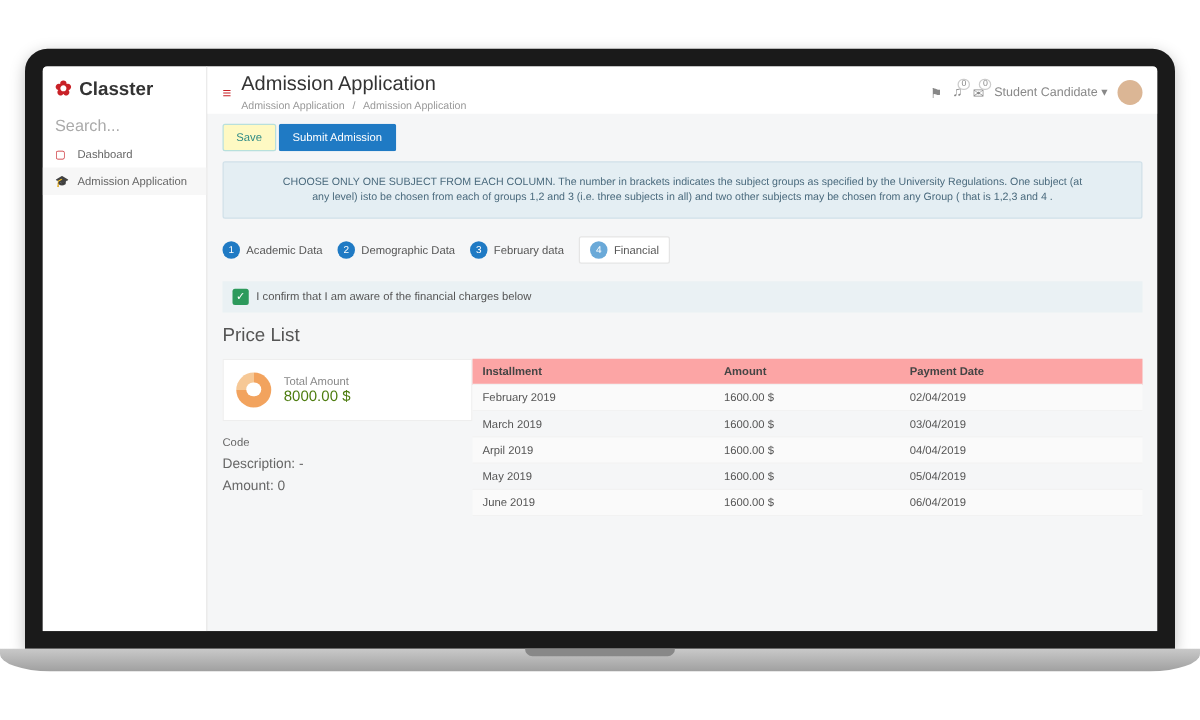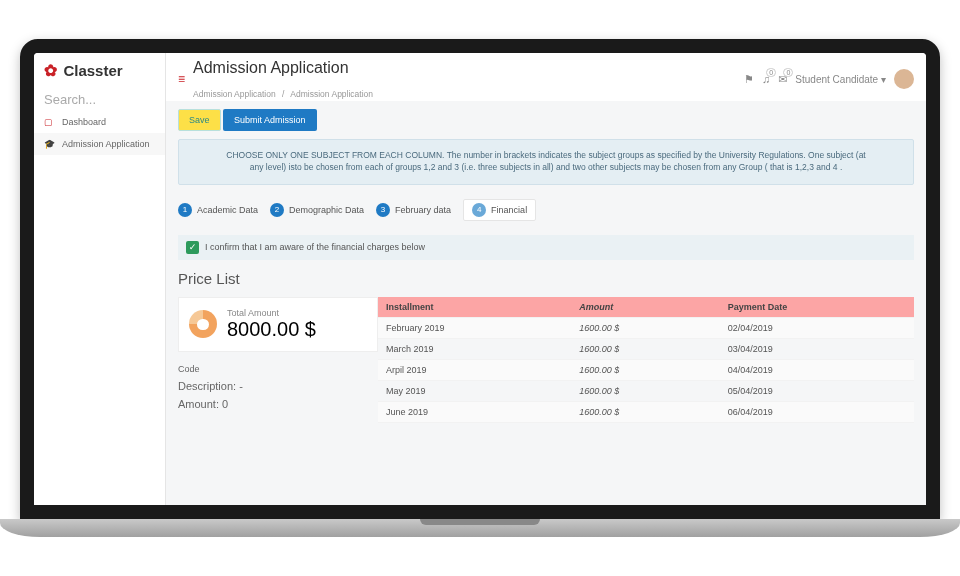--- a/index.html
+++ b/index.html
@@ -20,32 +20,32 @@
 .nav-item { display: flex; align-items: center; padding: 6px 10px; font-size: 9px; color: #666; cursor: pointer; }
 .nav-item.active { color: #666; background:#f7f7f7;}
 .nav-icon { width: 12px; margin-right: 6px; color:#c92127;}
 .nav-icon.grey{color:#888;}
 
 .main { flex: 1; display: flex; flex-direction: column; }
 .topbar { display: flex; align-items: center; padding: 6px 12px 2px; background:#fff;}
 .burger { color:#c92127; font-size:12px; margin-right:8px; cursor:pointer;}
 .title-block{flex:1;}
 .page-title{font-size:16px; color:#333; font-weight:400;}
-.breadcrumb{font-size:8.5px; color:#999; margin-top:12px;}
+.breadcrumb{font-size:8.5px; color:#999; margin-top:2px;}
 .breadcrumb .sep{margin:0 4px;}
 .top-right{display:flex; align-items:center; gap:8px; color:#888;}
 .tr-icon{position:relative; font-size:11px;}
 .badge{position:absolute; top:-5px; right:-6px; font-size:7px; background:#fff; border:1px solid #ccc; border-radius:6px; padding:0 2px; color:#888;}
 .user-name{font-size:10px; color:#888;}
 .avatar{width:20px;height:20px;border-radius:50%; background:#dbb695; display:inline-block;}
 
 .content{padding:8px 12px; overflow:auto; flex:1;}
 .actions{margin-bottom:8px;}
 .btn{display:inline-block; padding:5px 10px; font-size:9px; border-radius:2px; border:1px solid transparent; cursor:pointer;}
-.btn-save{background:#fde047; color:#2d8a85; border-color:#b8e0dc;}
+.btn-save{background:#fef9c3; color:#2d8a85; border-color:#b8e0dc;}
 .btn-primary{background:#1f7ac4; color:#fff;}
 .btn-outline-teal{background:#fff;color:#2d9a94;border:1px solid #2d9a94;width:100%;text-align:center;}
 
 .info-banner{background:#e4eef3; color:#4a6a7d; font-size:8.5px; padding:10px 40px; text-align:center; border:1px solid #d0e0e9; border-radius:2px; margin-bottom:10px; line-height:1.4;}
 
 .steps{display:flex; align-items:center; gap:12px; margin-bottom:10px; padding:4px 0;}
 .step{display:flex; align-items:center; gap:5px; font-size:9px; color:#555;}
 .step-num{width:14px;height:14px;border-radius:50%;background:#1f7ac4;color:#fff;display:flex;align-items:center;justify-content:center;font-size:8px;}
 .step.active{background:#fff;border:1px solid #e5e5e5;padding:3px 8px;border-radius:2px;}
 .step.active .step-num{background:#6aa9d8;}
@@ -55,33 +55,33 @@
 
 .section-title{font-size:15px;color:#555;font-weight:400;margin-bottom:10px;}
 
 .row{display:flex; }
 .left-col{width:200px; display:flex; flex-direction:column;}
 .card{background:#fff; border:1px solid #eee; padding:10px;}
 .total-card{display:flex; align-items:center; gap:10px;}
 .pie{width:28px;height:28px;border-radius:50%; background:conic-gradient(#f2a35e 0 75%, #f6c896 75% 100%); position:relative;}
 .pie::after{content:"";position:absolute;inset:30% 30% 30% 30%; background:#fff; border-radius:50%;}
 .total-label{font-size:9px;color:#888;}
-.total-amount{font-size:20px;color:#000000;}
+.total-amount{font-size:12px;color:#4d7c0f;}
 
 .code-block{margin-top:12px;}
 .code-label{font-size:9px;color:#666;margin-bottom:6px;}
 .input{width:100%; padding:6px; border:1px solid #e2e2e2; font-size:9px; border-radius:2px; margin-bottom:8px;}
 .desc{font-size:11px;color:#666;margin-top:6px;}
 
 .table{flex:1;}
 .table-row{display:flex; padding:5px 8px; font-size:9px; border-bottom:1px solid #f2f2f2;}
 .table-row.header{background:#fca5a5; color:#444; font-weight:bold;}
 .table-row:nth-child(even):not(.header){background:#fafafa;}
 .col-inst{flex:1.3;}
-.col-amt{flex:1;font-style:italic;}
+.col-amt{flex:1;}
 .col-date{flex:1.2;}
 </style>
 </head>
 <body>
 
 <div class="laptop">
   <div class="screen-frame">
     <div class="screen">
       <div class="app">
         <div class="sidebar">

